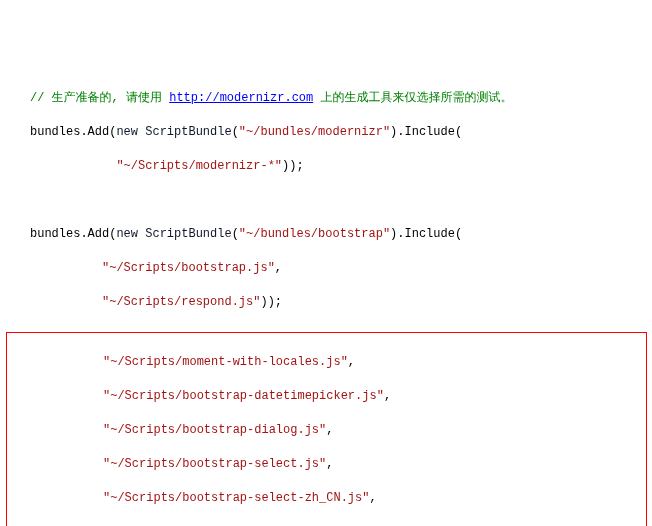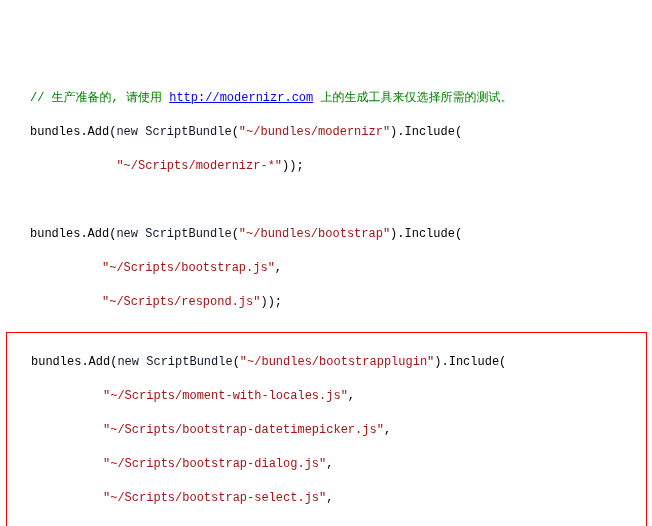--- a/index.html
+++ b/index.html
@@ -35,21 +35,20 @@
 
 <div>
 <span class="line"><span class="kw-green">// 生产准备的, 请使用 </span><span class="lit-link">http://modernizr.com</span><span class="kw-green"> 上的生成工具来仅选择所需的测试。 </span></span>
 <span class="line">bundles.Add(<span class="kw-blue">new</span> <span class="kw-blue">ScriptBundle</span>(<span class="lit-red">"~/bundles/modernizr"</span>).Include(</span>
 <span class="line">            <span class="lit-red">"~/Scripts/modernizr-*"</span>));</span>
 <span class="line"> </span>
 <span class="line">bundles.Add(<span class="kw-blue">new</span> <span class="kw-blue">ScriptBundle</span>(<span class="lit-red">"~/bundles/bootstrap"</span>).Include(</span>
 <span class="line">          <span class="lit-red">"~/Scripts/bootstrap.js"</span>,</span>
 <span class="line">          <span class="lit-red">"~/Scripts/respond.js"</span>));</span>
 <span class="hl-box">
-<span class="line">bundles.Add(<span class="kw-blue">new</span> <span class="kw-blue">ScriptBundle</span>(<span class="lit-red">"~/bundles/bootstrapplugin"</span>).Include(</span>
 <span class="line">          <span class="lit-red">"~/Scripts/moment-with-locales.js"</span>,</span>
 <span class="line">          <span class="lit-red">"~/Scripts/bootstrap-datetimepicker.js"</span>,</span>
 <span class="line">          <span class="lit-red">"~/Scripts/bootstrap-dialog.js"</span>,</span>
 <span class="line">          <span class="lit-red">"~/Scripts/bootstrap-select.js"</span>,</span>
 <span class="line">          <span class="lit-red">"~/Scripts/bootstrap-select-zh_CN.js"</span>,</span>
 
 
 
 
 </span>

